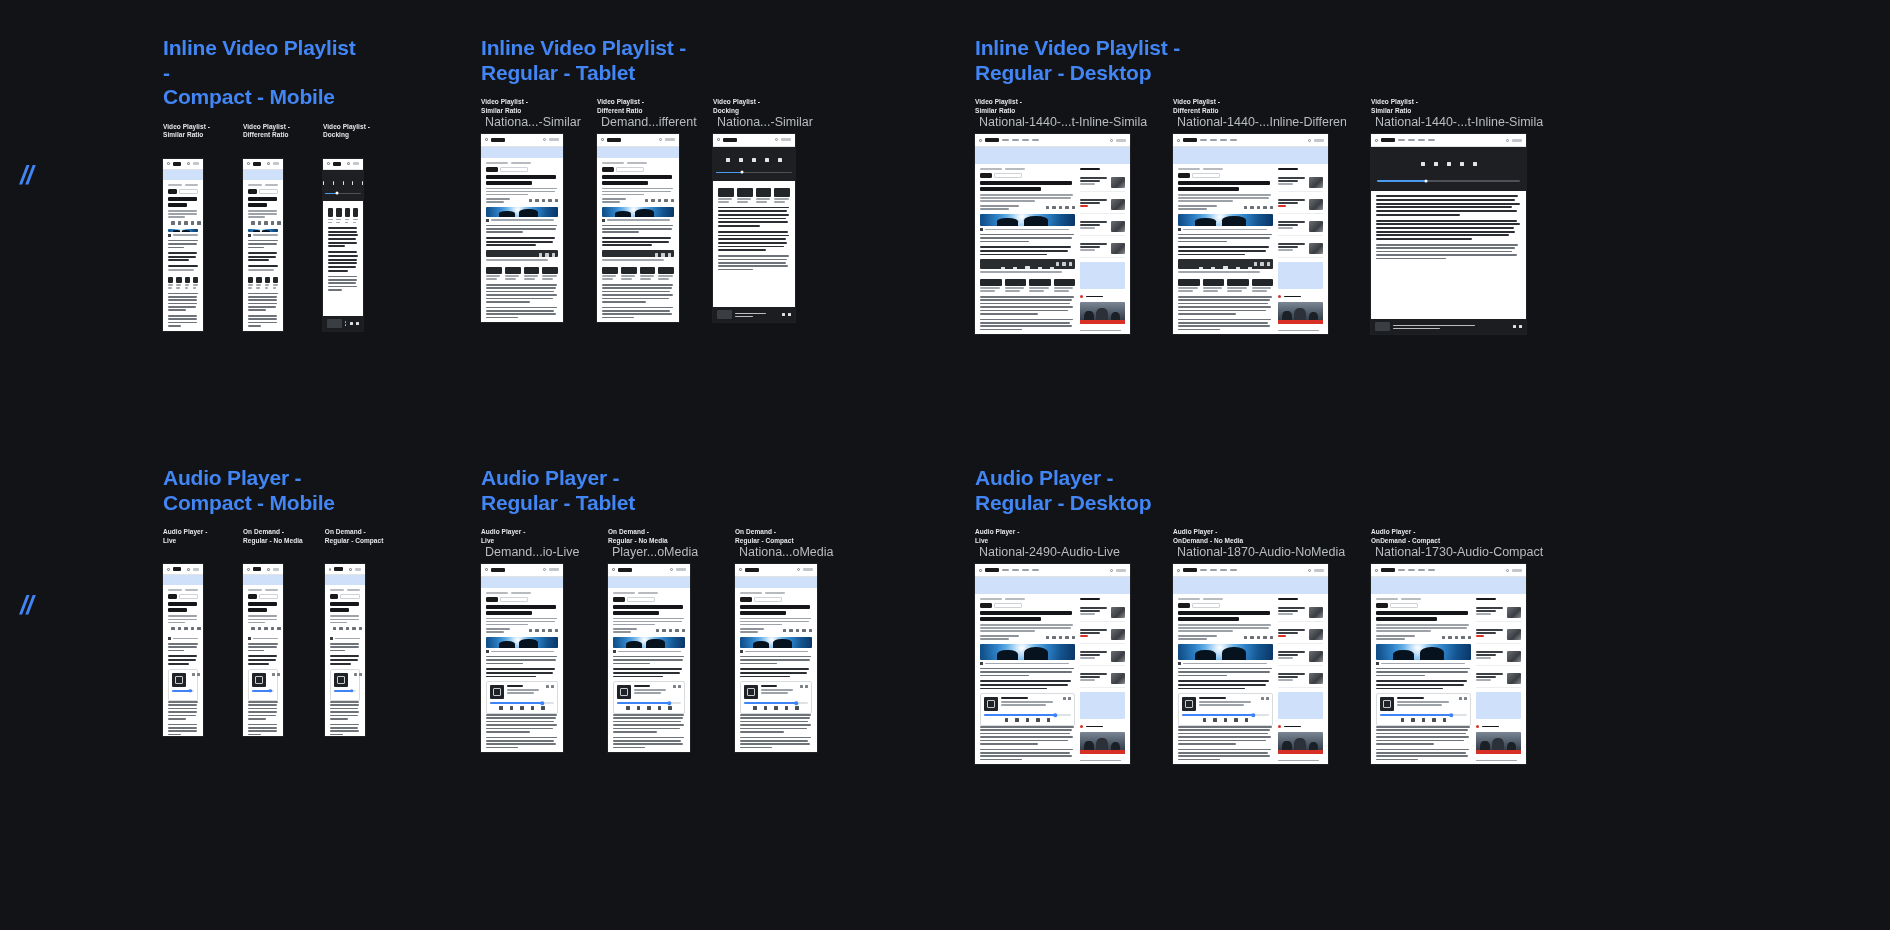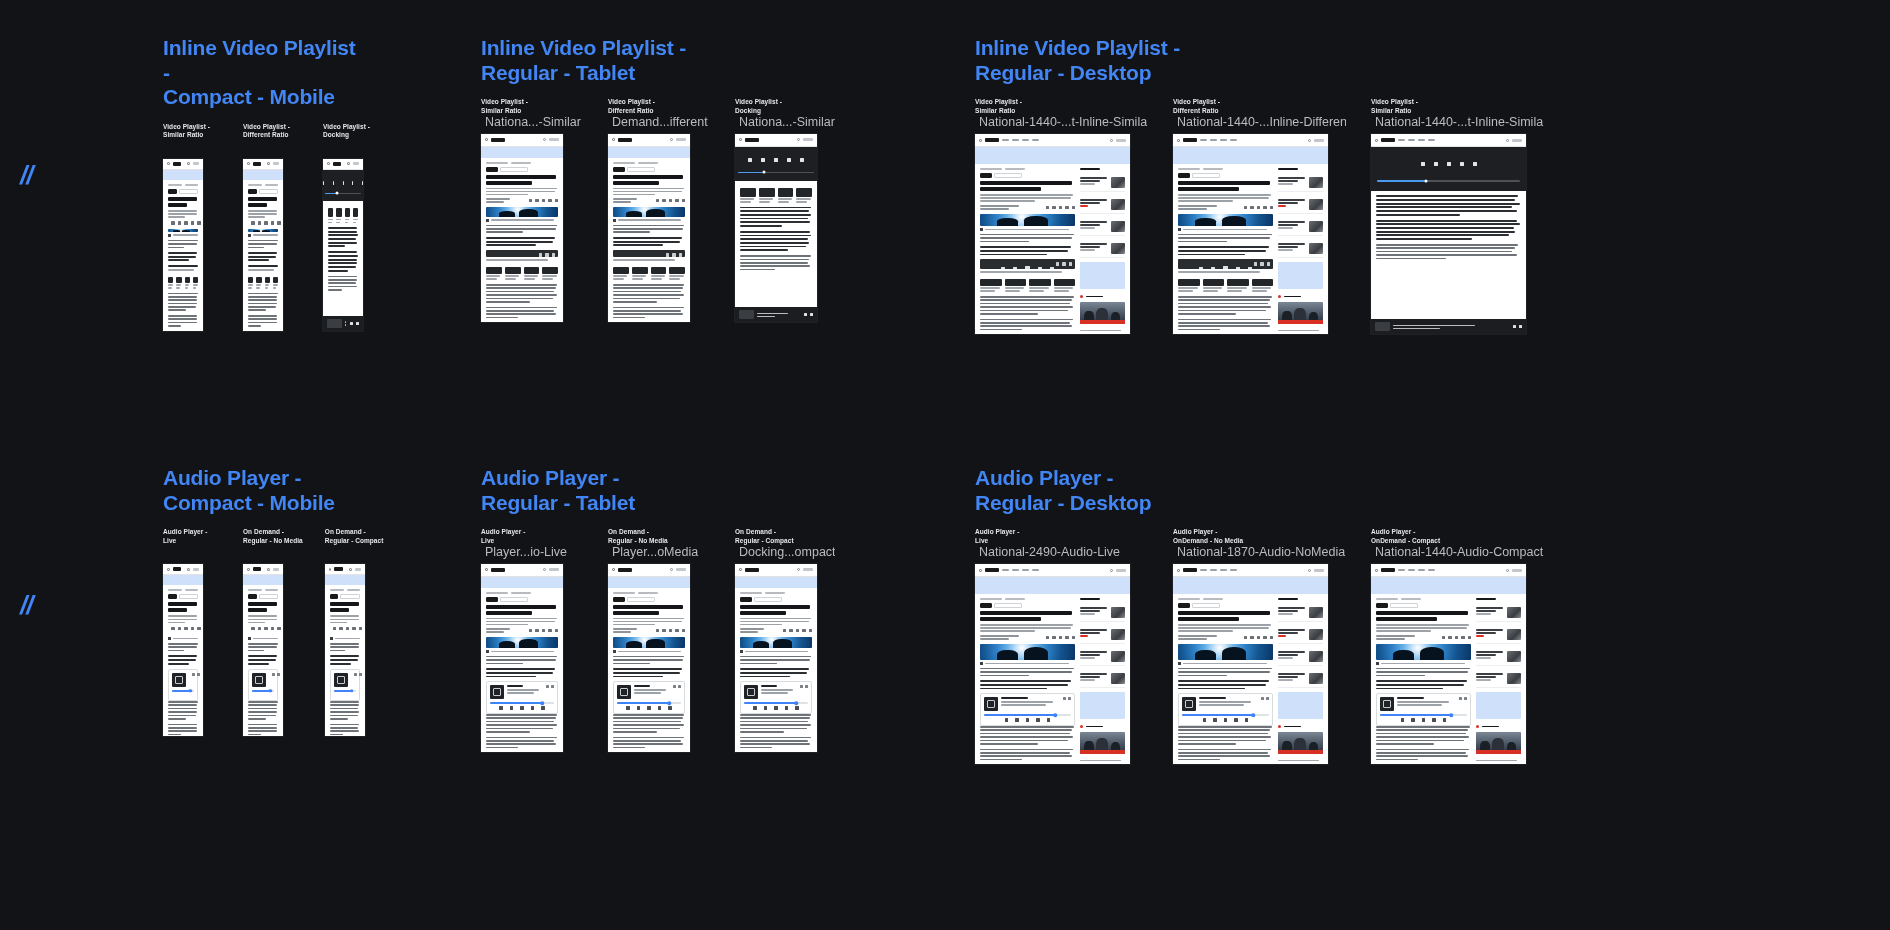--- a/index.html
+++ b/index.html
@@ -520,21 +520,21 @@
                   </div>
         </div>
       </div>
             </div>
           </div>
         </div>
       </div>
       <div class="group" style="left: 481px; top: 36px;">
         <div class="group-title" style="width: 210px;">Inline Video Playlist -
 Regular - Tablet</div>
-        <div class="frames-row" style="gap: 27px;">
+        <div class="frames-row" style="gap: 16px;">
           <div class="frame-cell">
             <div class="layer-label">Video Playlist -
 Similar Ratio</div>
             <div class="frame-name" style="min-height: 14px; width: 96px;">Nationa...-Similar</div>
             <div class="canvas" style="width: 82px; height: 188px;">
               <div class="pg">
       <div class="pg-nav">
       <span class="nav-ico" style="border-radius:1px"></span>
       <span class="nav-logo"></span>
 
@@ -1679,21 +1679,21 @@
           </div>
         </div>
       </div>
       <div class="group" style="left: 481px; top: 466px;">
         <div class="group-title" style="width: 210px;">Audio Player -
 Regular - Tablet</div>
         <div class="frames-row" style="gap: 27px;">
           <div class="frame-cell">
             <div class="layer-label">Audio Player -
 Live</div>
-            <div class="frame-name" style="min-height: 14px; width: 96px;">Player...io-Live</div>
+            <div class="frame-name" style="min-height: 14px; width: 96px;">Demand...io-Live</div>
             <div class="canvas" style="width: 82px; height: 188px;">
               <div class="pg">
       <div class="pg-nav">
       <span class="nav-ico" style="border-radius:1px"></span>
       <span class="nav-logo"></span>
 
       <span class="nav-spacer"></span>
       <span class="nav-ico"></span>
       <span class="nav-btn"></span>
     </div>
@@ -1901,21 +1901,21 @@
                     </div>
     </div>
 
       </div>
     </div>
             </div>
           </div>
           <div class="frame-cell">
             <div class="layer-label">On Demand -
 Regular - Compact</div>
-            <div class="frame-name" style="min-height: 14px; width: 96px;">Docking...ompact</div>
+            <div class="frame-name" style="min-height: 14px; width: 96px;">Nationa...oMedia</div>
             <div class="canvas" style="width: 82px; height: 188px;">
               <div class="pg">
       <div class="pg-nav">
       <span class="nav-ico" style="border-radius:1px"></span>
       <span class="nav-logo"></span>
 
       <span class="nav-spacer"></span>
       <span class="nav-ico"></span>
       <span class="nav-btn"></span>
     </div>
@@ -2346,21 +2346,21 @@
                       <i style="width:90%"></i>
                     </div>
     </div>
       </div>
     </div>
             </div>
           </div>
           <div class="frame-cell">
             <div class="layer-label">Audio Player -
 OnDemand - Compact</div>
-            <div class="frame-name" style="min-height: 14px; width: 169px;">National-1440-Audio-Compact</div>
+            <div class="frame-name" style="min-height: 14px; width: 169px;">National-1730-Audio-Compact</div>
             <div class="canvas" style="width: 155px; height: 200px;">
               <div class="pg">
       <div class="pg-nav">
       <span class="nav-ico" style="border-radius:1px"></span>
       <span class="nav-logo"></span>
       <span class="nav-link"></span>
                   <span class="nav-link"></span>
                   <span class="nav-link"></span>
                   <span class="nav-link"></span>
       <span class="nav-spacer"></span>

